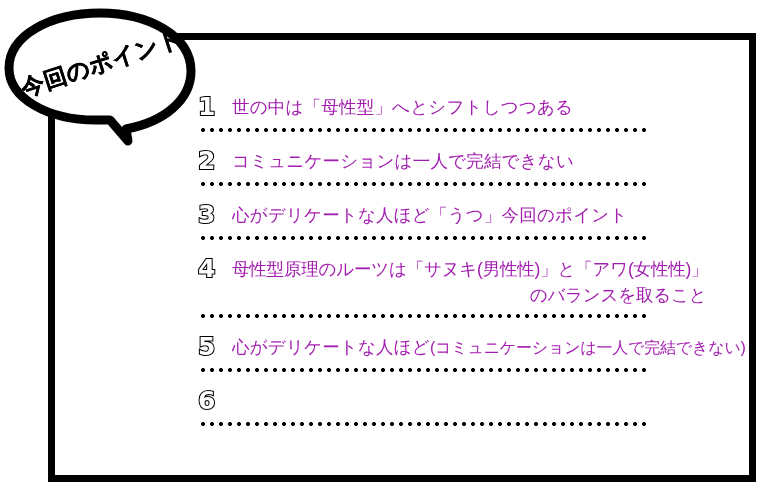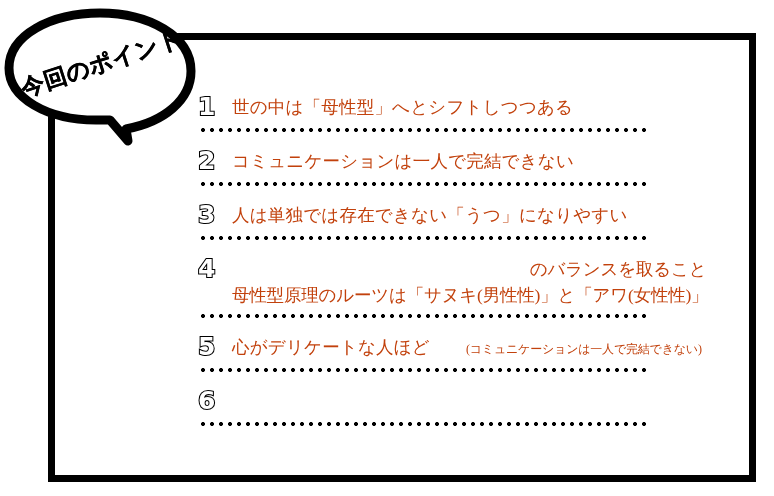--- a/index.html
+++ b/index.html
@@ -84,36 +84,35 @@
     -webkit-text-stroke: 2.1px #000000;
     paint-order: stroke fill;
     text-align: left;
     letter-spacing: 0;
   }
   .point-body {
     flex: 1 1 auto;
     padding-top: 2px;
   }
   .point-text {
-    font-family: Liberation Serif, serif;
+    font-family: Liberation Sans, sans-serif;
     font-size: 17.5px;
     line-height: 26px;
     letter-spacing: 0.2px;
-    color: #c2410c;
+    color: #a21caf;
     white-space: nowrap;
   }
   .point-text.tight { letter-spacing: -0.2px; }
   .point-text.l2 {
     text-align: right;
     padding-right: 2px;
   }
   .point-note {
-    font-size: 12px;
+    font-size: 16px;
     letter-spacing: -0.2px;
-    margin-left: 36px;
   }
 
   
   .dots {
     height: 10px;
     margin-top: 3px;
     background-image: radial-gradient(circle at 2px 50%, #000 1.9px, rgba(0,0,0,0) 2.2px);
     background-size: 9px 10px;
     background-repeat: repeat-x;
     background-position: 3px 0;
@@ -162,31 +161,31 @@
     <div class="point-body">
       <div class="point-text">コミュニケーションは一人で完結できない</div>
     </div>
   </div>
   <div class="dots w2"></div>
   <div class="gap-sm"></div>
 
   <div class="point-row">
     <div class="point-num">3</div>
     <div class="point-body">
-      <div class="point-text">人は単独では存在できない「うつ」になりやすい</div>
+      <div class="point-text">心がデリケートな人ほど「うつ」今回のポイント</div>
     </div>
   </div>
   <div class="dots w3"></div>
   <div class="gap-sm"></div>
 
   <div class="point-row">
     <div class="point-num">4</div>
     <div class="point-body">
+      <div class="point-text tight">母性型原理のルーツは「サヌキ(男性性)」と「アワ(女性性)」</div>
       <div class="point-text tight l2">のバランスを取ること</div>
-      <div class="point-text tight">母性型原理のルーツは「サヌキ(男性性)」と「アワ(女性性)」</div>
     </div>
   </div>
   <div class="dots w4"></div>
   <div class="gap-sm"></div>
 
   <div class="point-row">
     <div class="point-num">5</div>
     <div class="point-body">
       <div class="point-text"><span>心がデリケートな人ほど</span><span class="point-note">(コミュニケーションは一人で完結できない)</span></div>
     </div>

